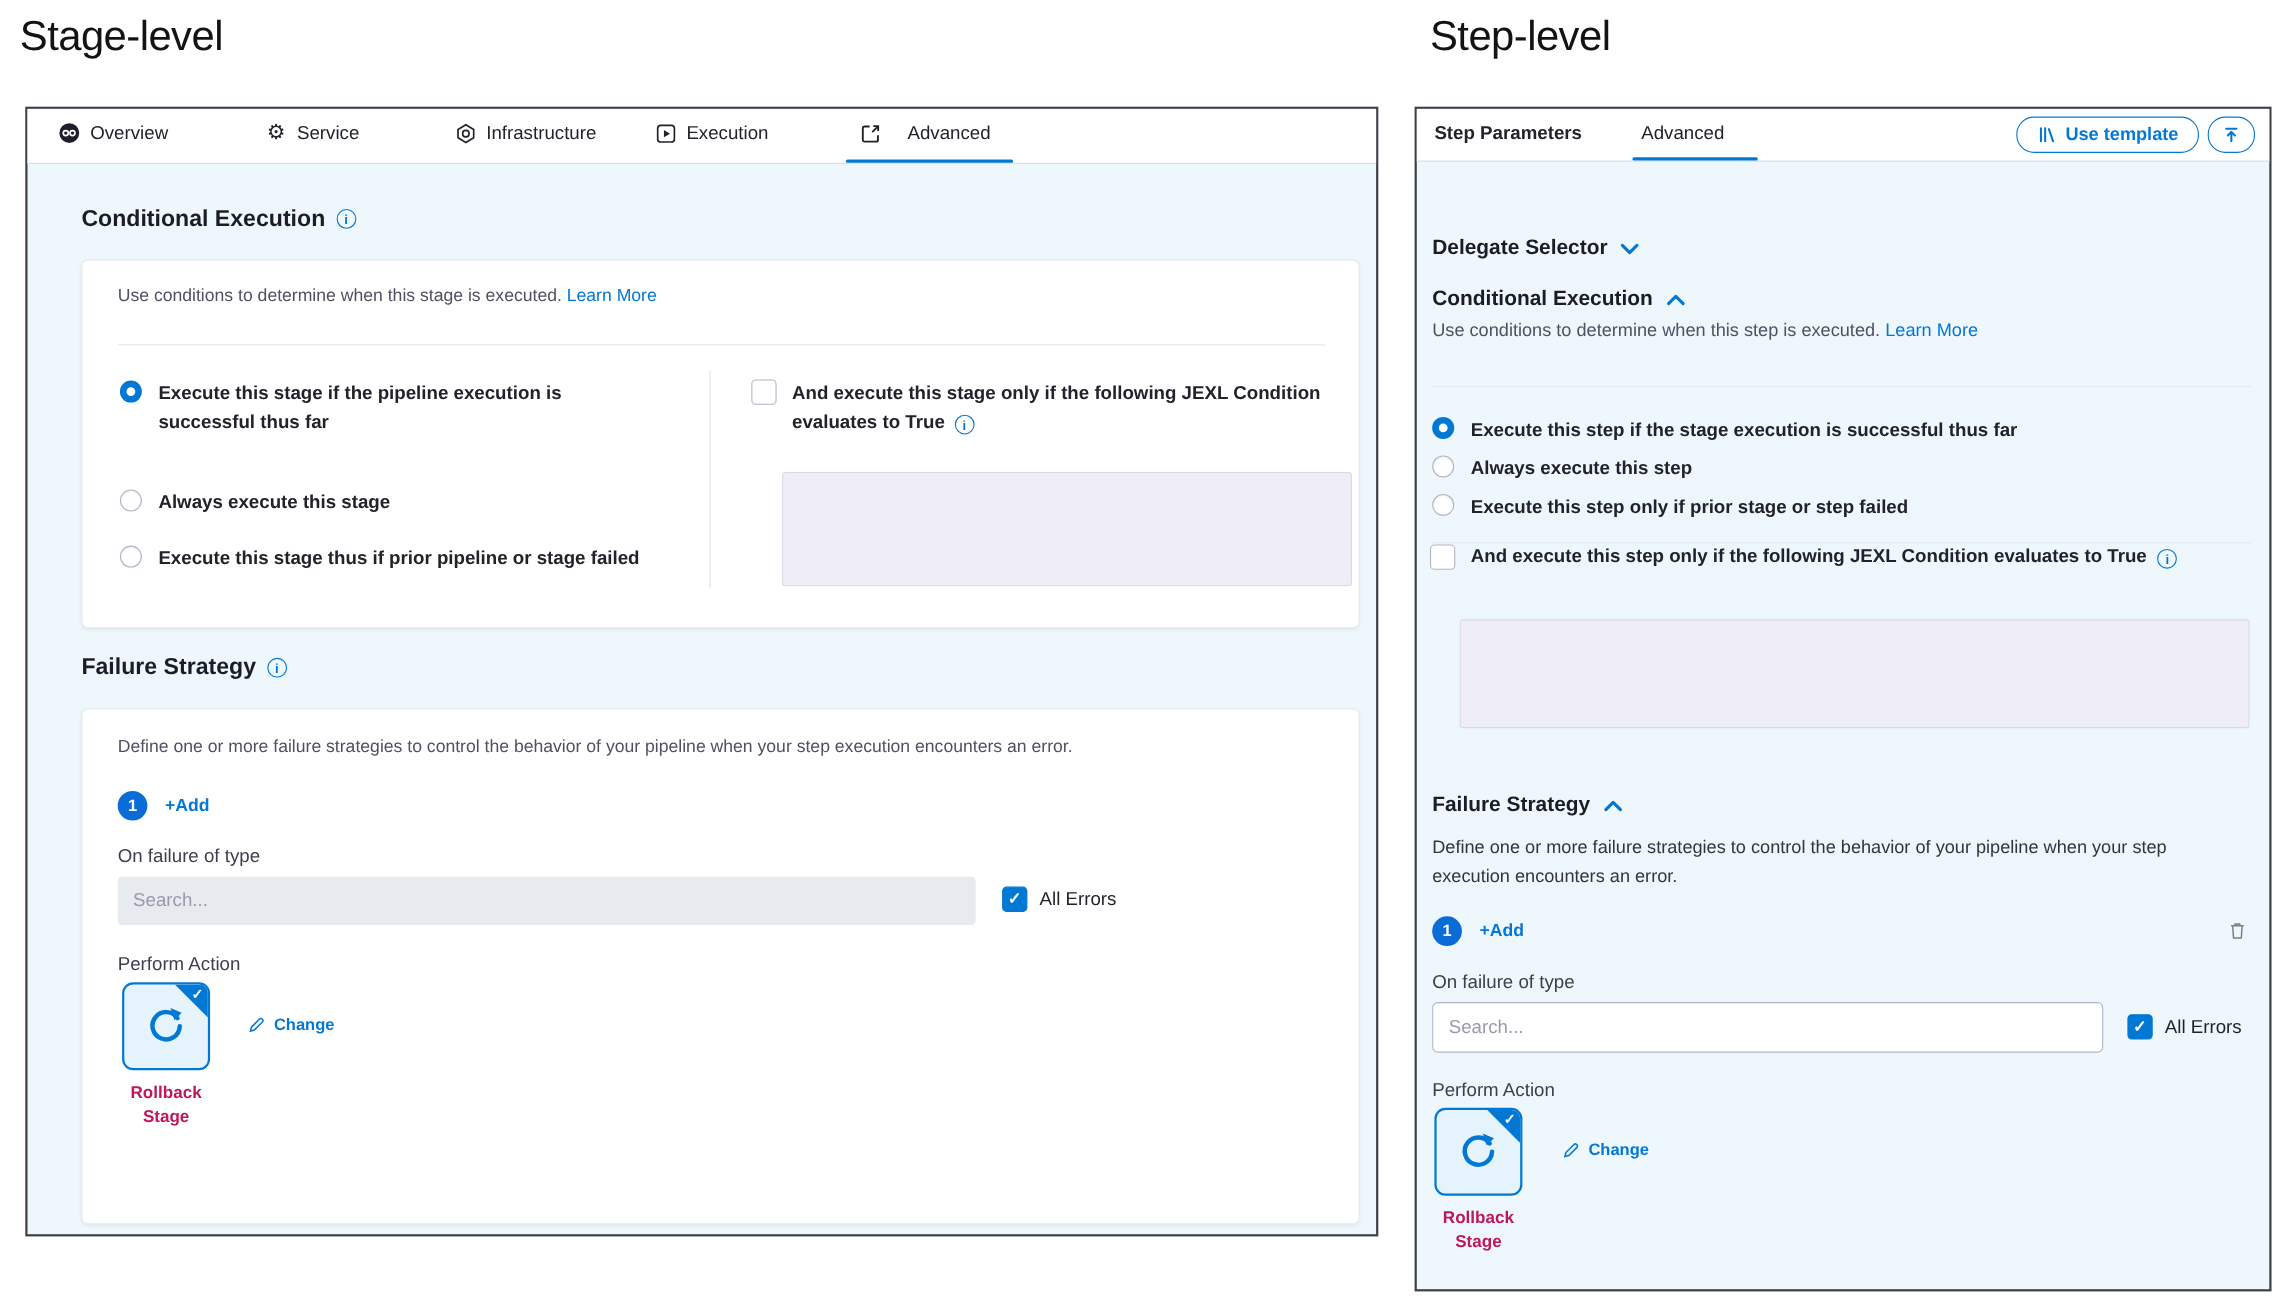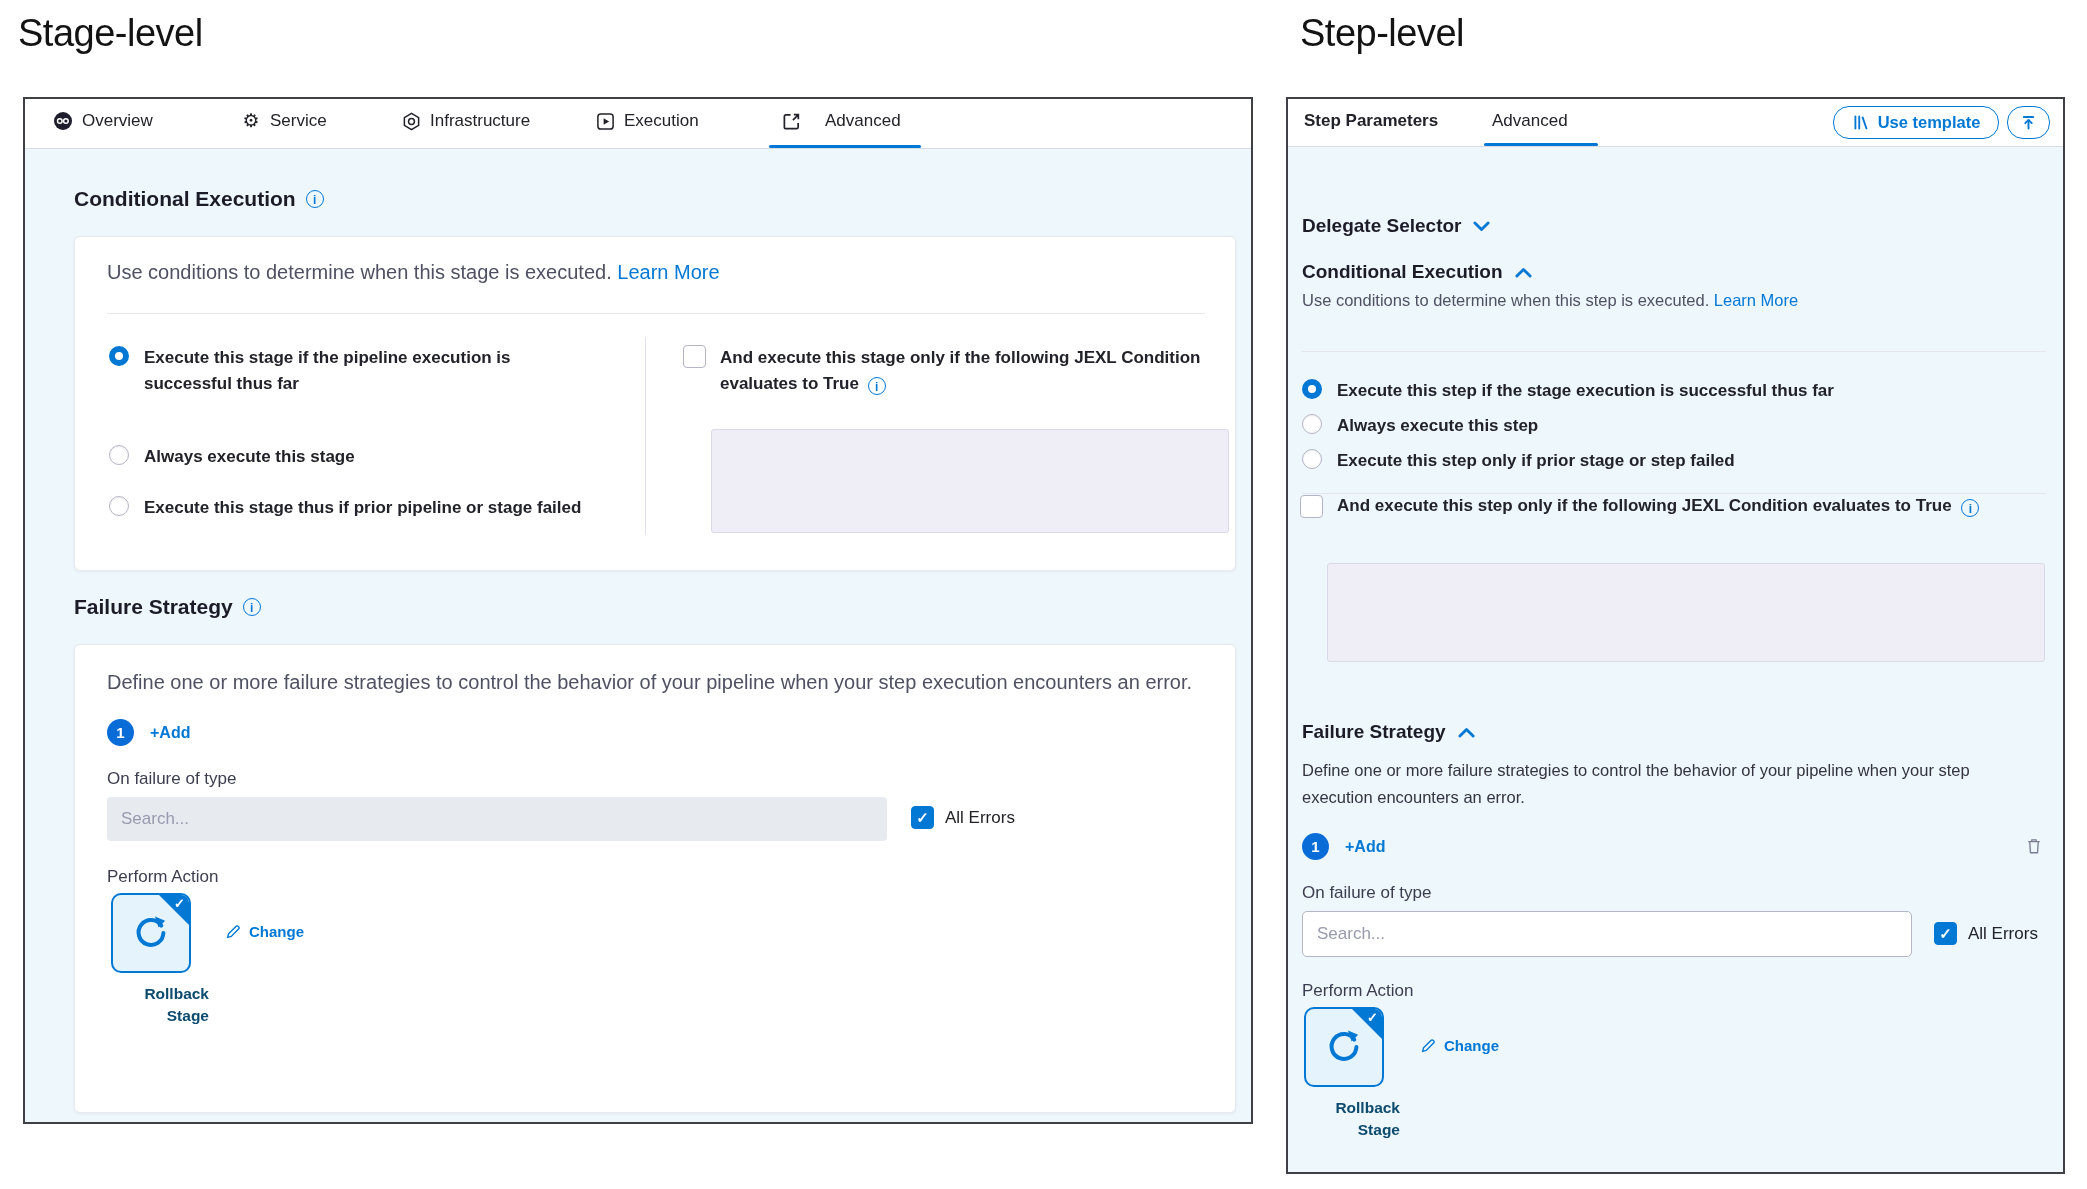--- a/index.html
+++ b/index.html
@@ -10,21 +10,21 @@
   .panel{position:absolute;border:2px solid #3f3f46;background:#eef7fc;box-sizing:border-box;}
   .phead{position:absolute;left:0;top:0;right:0;background:#fff;border-bottom:1px solid #d8dae6;}
   .tab{position:absolute;display:flex;align-items:center;gap:9px;font-size:17px;color:#22222a;cursor:pointer;}
   .tab .ic{display:inline-flex;width:20px;height:20px;align-items:center;justify-content:center;}
   .tab.active{font-weight:400;gap:24px;}
   .underline{position:absolute;height:3px;background:#0278d5;border-radius:2px;}
   .h-lg{font-size:21px;font-weight:700;color:#1c1c28;display:flex;align-items:center;gap:10px;}
   .h-md{font-size:19px;font-weight:700;color:#1c1c28;display:flex;align-items:center;gap:12px;}
   .card{position:absolute;background:#fff;border:1px solid #e9eaf1;border-radius:6px;
         box-shadow:0 1px 3px rgba(40,41,61,.07);}
-  .desc{font-size:20px;color:#4f5162;}
+  .desc{font-size:16px;color:#4f5162;}
   .link{color:#0278d5;cursor:pointer;}
   .hr{position:absolute;height:1px;background:#e4e5ef;}
   .vr{position:absolute;width:1px;background:#e0e1ec;}
   .radio-row{position:absolute;display:flex;align-items:flex-start;gap:15px;cursor:pointer;}
   .rd{flex:none;width:20px;height:20px;border-radius:50%;background:#fff;border:1px solid #b3b4c6;
       box-sizing:border-box;box-shadow:inset 0 1px 2px rgba(0,0,0,.07);margin-top:1px;}
   .rd.sel{border:6px solid #0278d5;box-shadow:none;}
   .rlabel{font-size:17px;font-weight:600;color:#22222a;line-height:26px;}
   .rlabel.hv{font-weight:700;}
   .cb{flex:none;width:23px;height:23px;border-radius:4px;background:#fff;border:1px solid #b3b4c6;
@@ -46,21 +46,21 @@
   .search::placeholder{color:#989aad;}
   .search.grey{background:#e7ebf0;border:none;}
   .search.white{background:#fff;border:1px solid #b4b6c8;border-radius:5px;}
   .tile{position:absolute;width:80px;height:80px;background:#e4f3fc;border:2px solid #0278d5;
         border-radius:10px;box-sizing:border-box;cursor:pointer;display:flex;align-items:center;
         justify-content:center;overflow:hidden;}
   .corner{position:absolute;top:0;right:0;width:0;height:0;
           border-top:30px solid #0278d5;border-left:30px solid transparent;}
   .corner-check{position:absolute;top:1px;right:4px;color:#fff;font-size:13px;font-weight:700;}
   .change{display:flex;align-items:center;gap:8px;color:#0278d5;font-size:15px;font-weight:700;cursor:pointer;}
-  .action-name{font-size:15.5px;font-weight:600;color:#0c4a6e;line-height:22px;text-align:right;}
+  .action-name{font-size:15.5px;font-weight:600;color:#be185d;line-height:22px;text-align:center;}
   .btn{position:absolute;display:flex;align-items:center;justify-content:center;gap:9px;
        border:1.5px solid #0278d5;border-radius:16px;background:#fff;color:#0278d5;
        font-size:16.5px;font-weight:700;box-sizing:border-box;cursor:pointer;}
   .chev{display:inline-flex;align-items:center;}
 </style>
 </head>
 <body>
 
 <div class="app">
 
@@ -76,21 +76,21 @@
               <circle cx="6.8" cy="10" r="2.3" fill="none" stroke="#fff" stroke-width="1.5"></circle>
               <circle cx="12.9" cy="10" r="2.3" fill="none" stroke="#fff" stroke-width="1.5"></circle>
             </svg>
         </span>
         <span>Overview</span>
       </div>
       <div class="tab" style="left:216px;top:12px;">
         <span class="ic" style="font-size:19px;line-height:20px;">⚙</span>
         <span>Service</span>
       </div>
-      <div class="tab" style="left:376px;top:12px;text-align:center;">
+      <div class="tab" style="left:388px;top:12px;text-align:center;">
         <span class="ic">
           <svg viewBox="0 0 20 20" width="19" height="19">
               <path d="M10 1.5 17.5 6v8L10 18.5 2.5 14V6z" fill="none" stroke="#22222a" stroke-width="1.6"></path>
               <circle cx="10" cy="10" r="3.1" fill="none" stroke="#22222a" stroke-width="1.6"></circle>
             </svg>
         </span>
         <span>Infrastructure</span>
       </div>
       <div class="tab" style="left:570px;top:12px;">
         <span class="ic">

